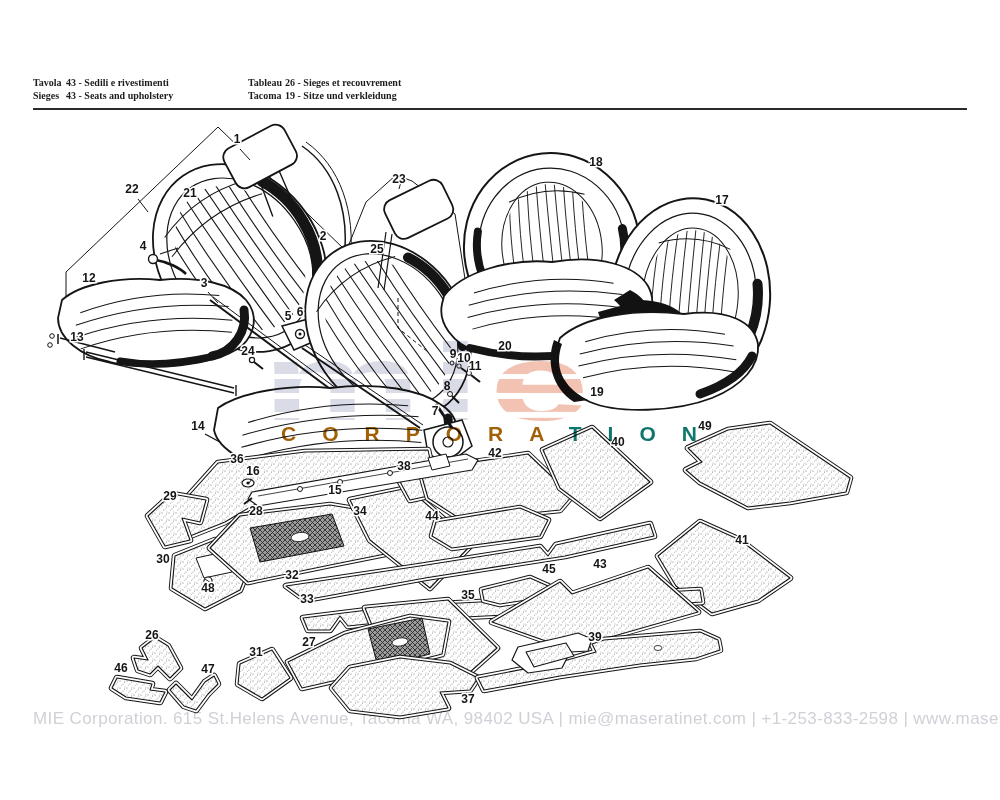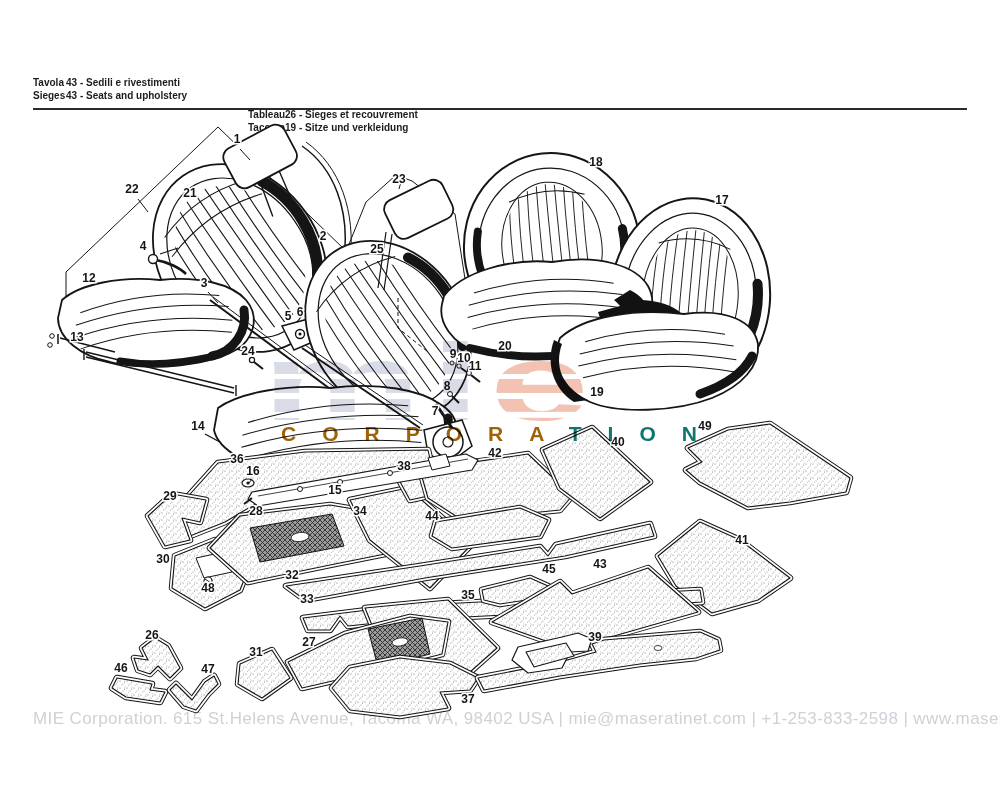--- a/index.html
+++ b/index.html
@@ -1,24 +1,24 @@
 <!DOCTYPE html>
 <html><head>
 <meta charset="utf-8">
 <style>
   html,body{margin:0;padding:0;background:#fff;}
   #page{position:relative;width:1000px;height:800px;background:#fff;overflow:hidden;
         font-family:"Liberation Sans",sans-serif;}
   
   #header{position:absolute;left:33px;top:76px;font-size:10px;font-weight:bold;color:#1c1c1c;}
   .hcol{position:absolute;top:0;white-space:nowrap;}
-  .hcol .hrow{height:13px;line-height:13px;}
+  .hcol .hrow{height:13px;line-height:13px;font-family:Liberation Serif, serif;}
   .hlabel{display:inline-block;}
   #hcol1{left:0;} #hcol1 .hlabel{width:33px;}
-  #hcol2{left:215px;} #hcol2 .hlabel{width:37px;margin-top:32px;}
+  #hcol2{left:215px;} #hcol2 .hlabel{width:37px;}
   #rule{position:absolute;left:33px;top:108px;width:934px;height:2px;background:#2b2b2b;}
   
   #footer{position:absolute;left:33px;top:709px;width:960px;font-size:17px;
           letter-spacing:.4px;color:#d0d1d7;white-space:nowrap;}
   
   #watermark{position:absolute;left:0;top:0;width:992px;height:800px;
              mix-blend-mode:multiply;pointer-events:none;}
   #wm-big{position:absolute;left:262px;top:336px;width:470px;font-weight:900;
           font-size:118px;line-height:100px;letter-spacing:6px;
           transform:scale(1.52,0.92);transform-origin:left top;}

